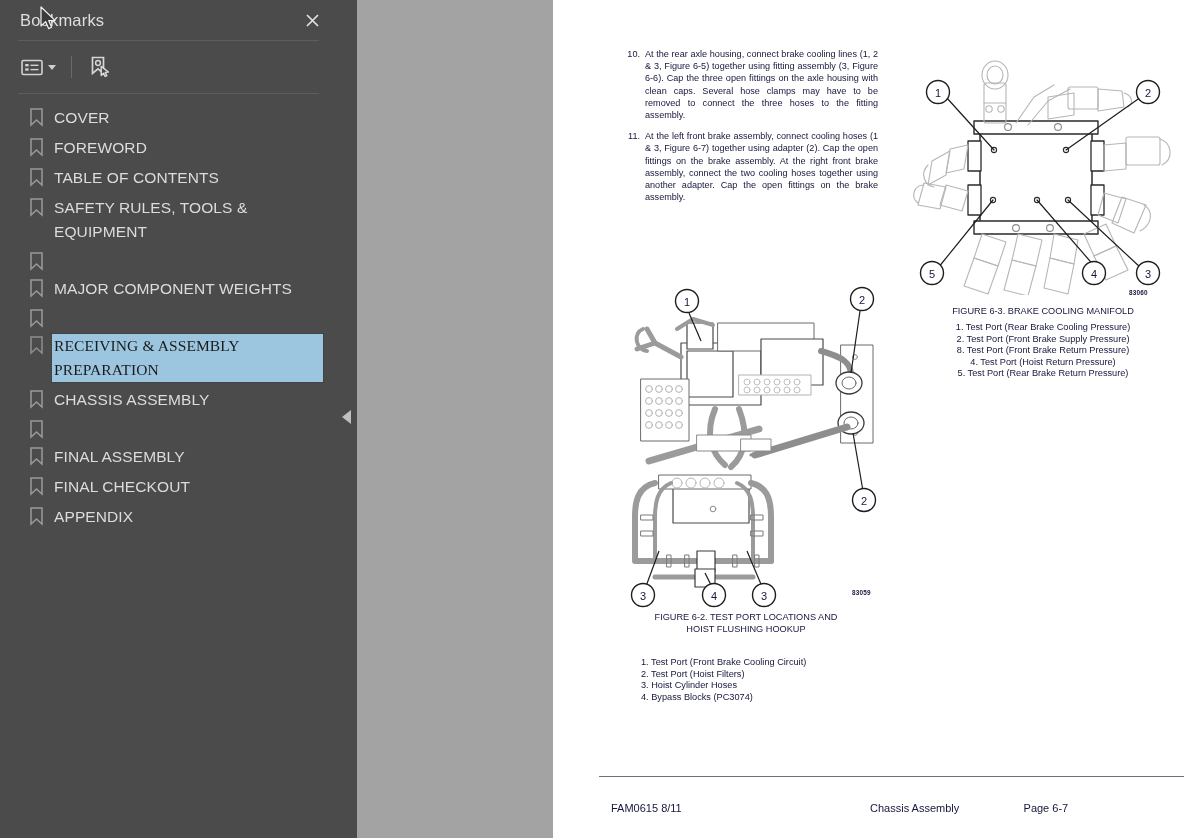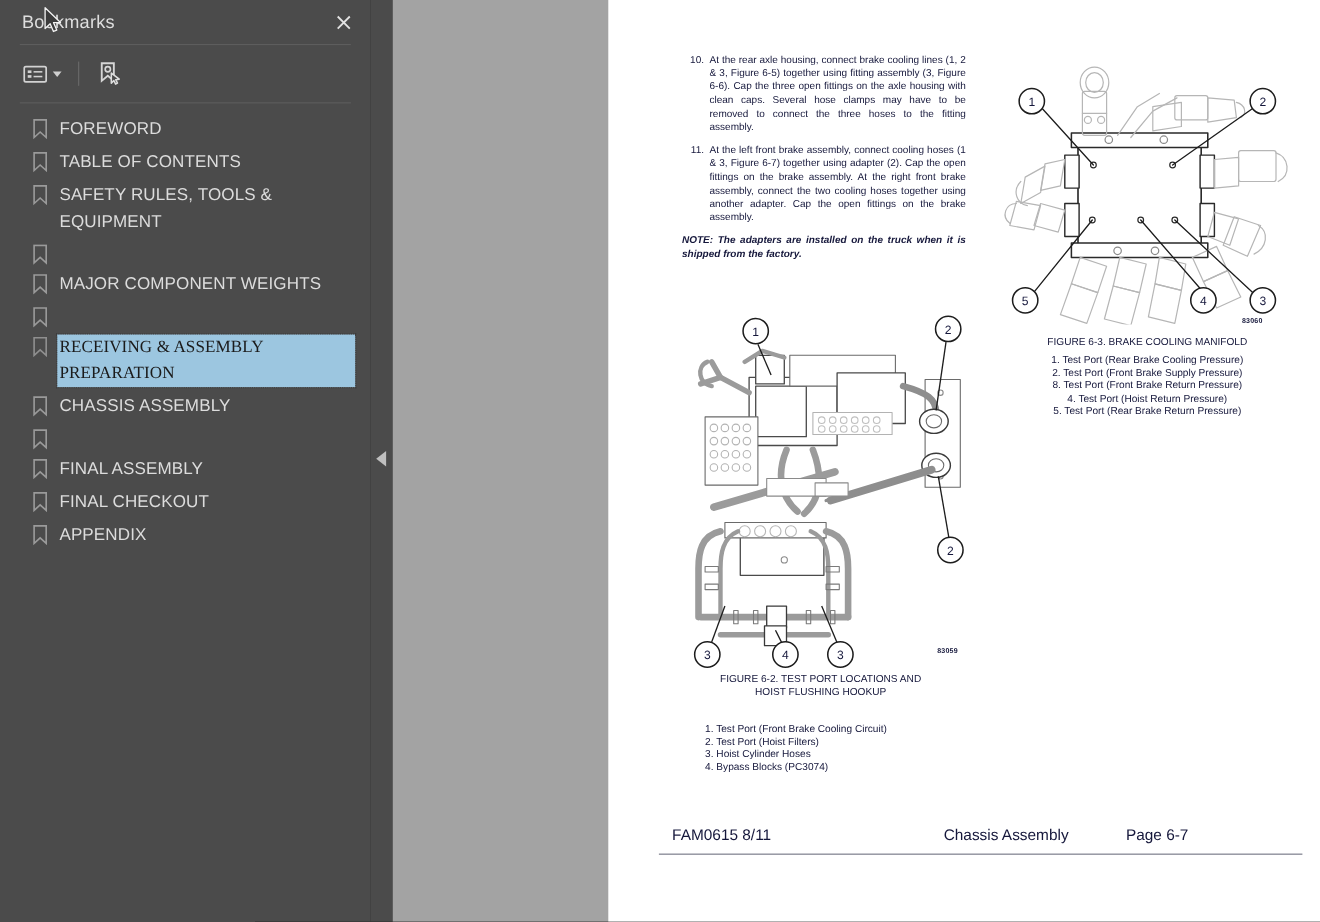--- a/index.html
+++ b/index.html
@@ -221,23 +221,23 @@
     left: 46px;
     right: 20px;
     top: 776px;
     height: 1px;
     background: #6f7180;
   }
   #footer {
     position: absolute;
     left: 46px;
     right: 20px;
-    top: 751px;
-    display: flex;
-    font-size: 14px;
+    top: 802px;
+    display: flex;
+    font-size: 11px;
     color: #15173b;
     padding-left: 12px;
   }
   #footer .f-left { flex: 0 0 34%; }
   #footer .f-mid  { flex: 0 0 38%; text-align: center; }
   #footer .f-right{ flex: 1; text-align: left; padding-right: 10px;}
 
   
   .drawing { position: absolute; }
   .drawing svg { display: block; }
@@ -292,20 +292,28 @@
 
     <div class="hrule"></div>
 
     <div id="bm-list">
         <div class="bm-item">
           <span class="bm-ico">
             <svg width="13" height="19" viewBox="0 0 13 19">
               <path d="M1 1 h11 v16 l-5.5 -5 l-5.5 5 z" fill="none" stroke="#9a9a9a" stroke-width="1.5"></path>
             </svg>
           </span>
+          <span class="bm-label">COVER</span>
+        </div>
+        <div class="bm-item">
+          <span class="bm-ico">
+            <svg width="13" height="19" viewBox="0 0 13 19">
+              <path d="M1 1 h11 v16 l-5.5 -5 l-5.5 5 z" fill="none" stroke="#9a9a9a" stroke-width="1.5"></path>
+            </svg>
+          </span>
           <span class="bm-label">FOREWORD</span>
         </div>
         <div class="bm-item">
           <span class="bm-ico">
             <svg width="13" height="19" viewBox="0 0 13 19">
               <path d="M1 1 h11 v16 l-5.5 -5 l-5.5 5 z" fill="none" stroke="#9a9a9a" stroke-width="1.5"></path>
             </svg>
           </span>
           <span class="bm-label">TABLE OF CONTENTS</span>
         </div>
@@ -400,21 +408,20 @@
 
         <div id="instructions">
           <div class="num-item">
             <div class="n">10.</div>
             <div class="t">At the rear axle housing, connect brake cooling lines (1, 2 &amp; 3, Figure 6-5) together using fitting assembly (3, Figure 6-6). Cap the three open fittings on the axle housing with clean caps. Several hose clamps may have to be removed to connect the three hoses to the fitting assembly.</div>
           </div>
           <div class="num-item">
             <div class="n">11.</div>
             <div class="t">At the left front brake assembly, connect cooling hoses (1 &amp; 3, Figure 6-7) together using adapter (2). Cap the open fittings on the brake assembly. At the right front brake assembly, connect the two cooling hoses together using another adapter. Cap the open fittings on the brake assembly.</div>
           </div>
-          <div id="note">NOTE: The adapters are installed on the truck when it is shipped from the factory.</div>
         </div>
 
         <div class="drawing" style="left:345px; top:45px; width:290px; height:250px;">
           <svg width="290" height="250" viewBox="0 0 290 250">
             <g fill="none" stroke="#3a3a3a" stroke-width="1.1" stroke-linejoin="round" stroke-linecap="round">
 
               <rect x="82" y="88" width="112" height="90" fill="#fff" stroke="#2a2a2a" stroke-width="1.5"></rect>
               <rect x="76" y="76" width="124" height="13" fill="#fff" stroke="#2a2a2a" stroke-width="1.4"></rect>
               <rect x="76" y="176" width="124" height="13" fill="#fff" stroke="#2a2a2a" stroke-width="1.4"></rect>
               <rect x="70" y="96" width="13" height="30" fill="#fff" stroke="#2a2a2a" stroke-width="1.3"></rect>

